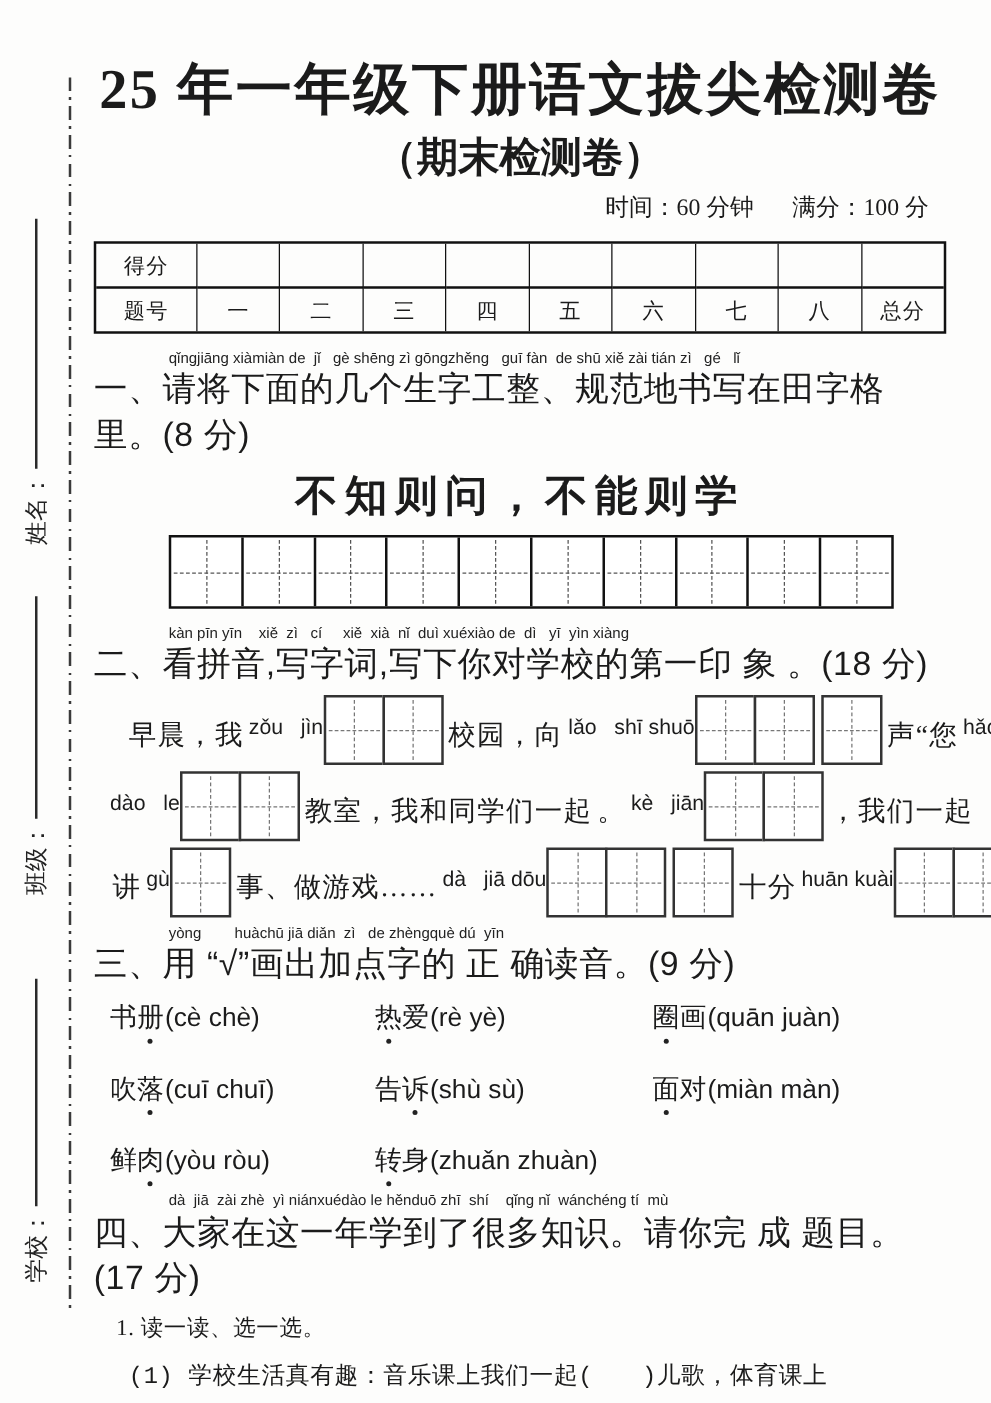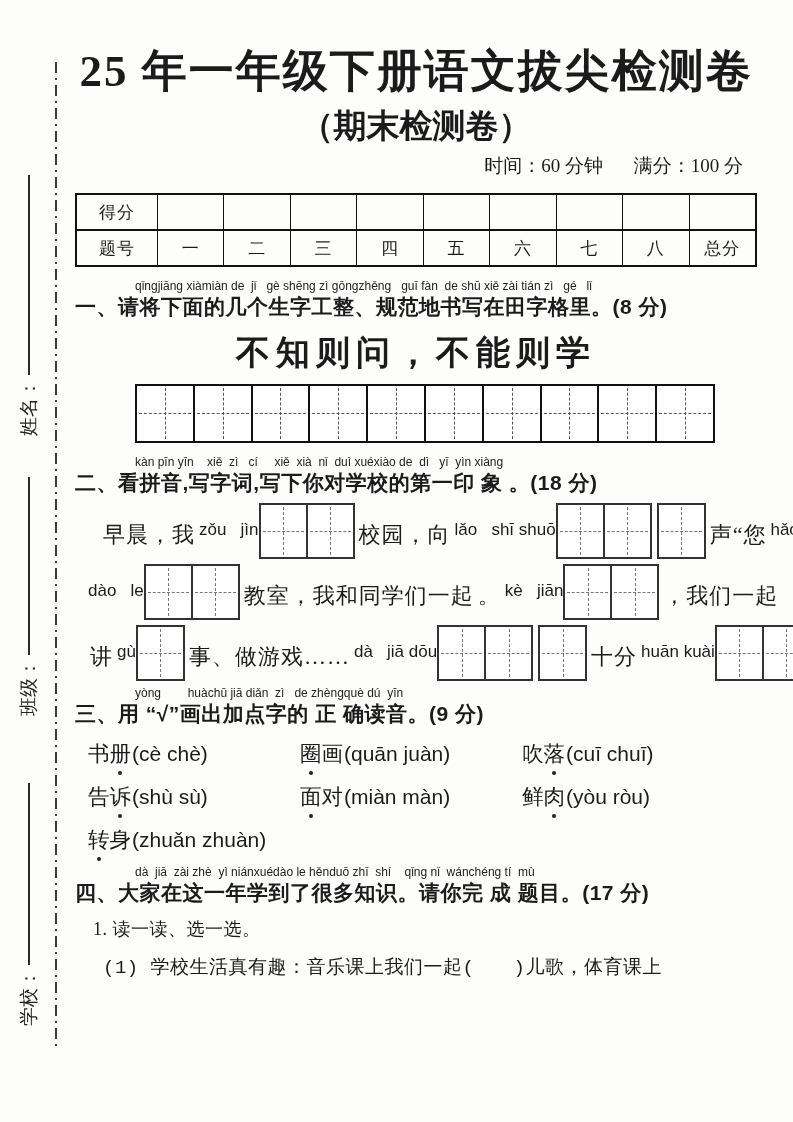--- a/index.html
+++ b/index.html
@@ -38,21 +38,21 @@
   }
   .st-cell:last-child{border-right:none;}
   .st-first{flex:0 0 80px;}
   
   .sec{margin-top:13px;}
   .pinyin{
     margin-left:60px;font-family:"Liberation Sans",sans-serif;font-size:12px;
     color:#222;white-space:pre;line-height:1.1;
   }
   .htext{
-    font-family:"Liberation Sans",sans-serif;font-weight:700;font-size:21px;
+    font-family:"Liberation Sans",sans-serif;font-weight:400;font-size:27px;
     letter-spacing:.5px;line-height:1.35;
   }
   
   .phrase{margin-top:8px;text-align:center;font-size:34px;font-weight:800;letter-spacing:6px;}
   .wgrid{display:flex;width:576px;margin:8px 0 0 60px;border:2.5px solid #111;background:#fff;}
   .tz{flex:1;height:55px;border-right:2px solid #111;position:relative;}
   .tz:last-child{border-right:none;}
   .tz::before{content:"";position:absolute;left:50%;top:2px;bottom:2px;border-left:1.5px dashed #555;}
   .tz::after{content:"";position:absolute;top:50%;left:2px;right:2px;border-top:1.5px dashed #555;}
   
@@ -65,21 +65,21 @@
   .bgrow{display:flex;}
   .bsub{display:flex;}
   .bsep{margin-left:5px;}
   .pb{width:45px;height:52px;border:2px solid #333;position:relative;background:#fff;margin-left:-2px;}
   .bsub .pb:first-child{margin-left:0;}
   .pb::before{content:"";position:absolute;left:50%;top:2px;bottom:2px;border-left:1px dashed #777;}
   .pb::after{content:"";position:absolute;top:50%;left:2px;right:2px;border-top:1px dashed #777;}
   
   .wchoice{
     display:grid;grid-template-columns:212px 222px auto;
-    margin:10px 0 0 13px;row-gap:14px;
+    margin:10px 0 0 13px;row-gap:28px;
     font-family:"Liberation Sans",sans-serif;
   }
   .witem{font-size:21.5px;white-space:nowrap;}
   .wchar{position:relative;display:inline-block;}
   .wchar.dotted::after{
     content:"";position:absolute;left:50%;transform:translateX(-50%);
     bottom:-7px;width:4px;height:4px;border-radius:50%;background:#222;
   }
   .wopts{font-size:21px;margin-left:1px;}
   
@@ -257,20 +257,21 @@
         <span class="ftext">。</span>
       </div>
     </div>
 
   <div class="sec" style="margin-top:6px">
     <div class="pinyin">yòng        huàchū jiā diǎn  zì   de zhèngquè dú  yīn</div>
     <div class="htext">三、用 “√”画出加点字的 正 确读音。(9 分)</div>
   </div>
   <div class="wchoice">
       <div class="witem"><span class="wchar">书</span><span class="wchar dotted">册</span><span class="wopts">(cè chè)</span></div>
+      <div class="witem"><span class="wchar dotted">热</span><span class="wchar">爱</span><span class="wopts">(rè yè)</span></div>
       <div class="witem"><span class="wchar dotted">圈</span><span class="wchar">画</span><span class="wopts">(quān juàn)</span></div>
       <div class="witem"><span class="wchar">吹</span><span class="wchar dotted">落</span><span class="wopts">(cuī chuī)</span></div>
       <div class="witem"><span class="wchar">告</span><span class="wchar dotted">诉</span><span class="wopts">(shù sù)</span></div>
       <div class="witem"><span class="wchar dotted">面</span><span class="wchar">对</span><span class="wopts">(miàn màn)</span></div>
       <div class="witem"><span class="wchar">鲜</span><span class="wchar dotted">肉</span><span class="wopts">(yòu ròu)</span></div>
       <div class="witem"><span class="wchar dotted">转</span><span class="wchar">身</span><span class="wopts">(zhuǎn zhuàn)</span></div>
     </div>
 
   <div class="sec" style="margin-top:12px">
     <div class="pinyin">dà  jiā  zài zhè  yì niánxuédào le hěnduō zhī  shí    qǐng nǐ  wánchéng tí  mù</div>

